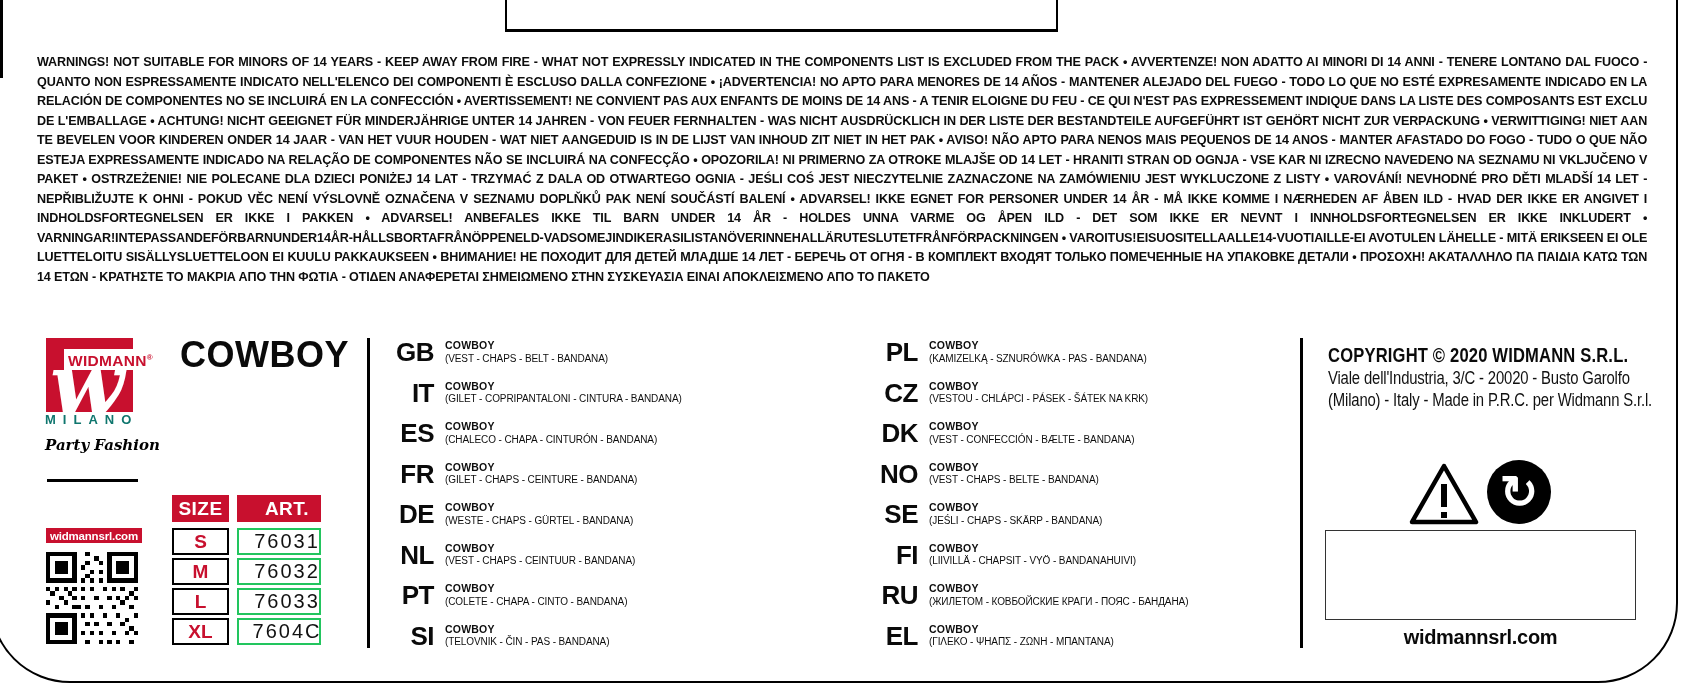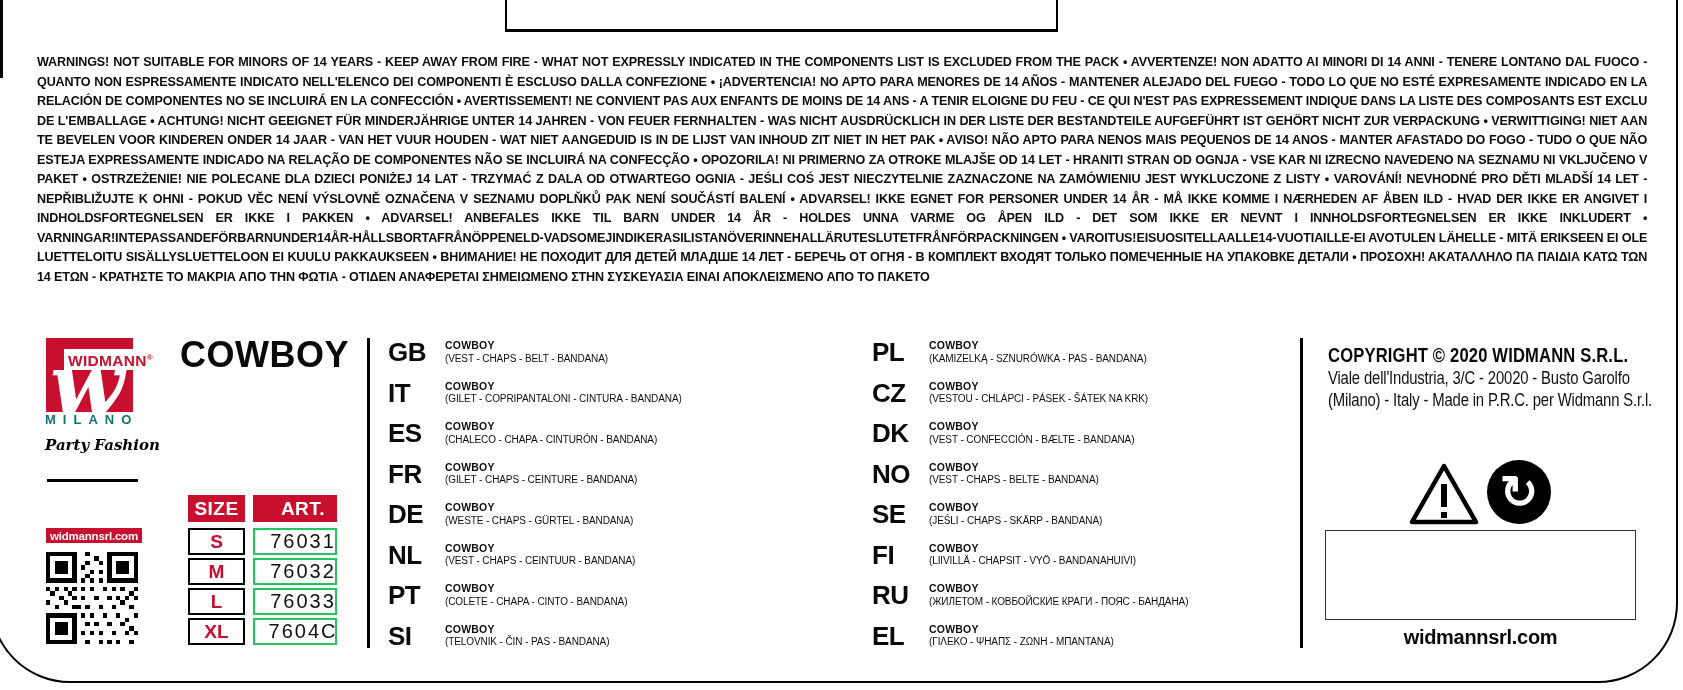--- a/index.html
+++ b/index.html
@@ -41,39 +41,39 @@
   .logo-city{position:absolute;left:45px;top:412px;width:94px;font-size:13px;font-weight:700;letter-spacing:7px;color:#0f766e;}
   .logo-tagline{position:absolute;left:45px;top:425px;font-family:"DejaVu Serif",serif;font-style:italic;font-weight:700;font-size:15px;color:#000;margin-top:11px;}
   .product-title{position:absolute;left:180px;top:334px;margin:0;font-size:36px;font-weight:700;letter-spacing:0.5px;color:#0a0a0a;}
   .rule{position:absolute;left:47px;top:479px;width:91px;height:2.5px;background:#000;}
   .web-tag{
     position:absolute;left:46px;top:528px;background:#C8102E;color:#fff;
     font-size:11.5px;font-weight:700;letter-spacing:-0.2px;padding:1.5px 4px;
   }
   .qr{position:absolute;left:46px;top:552px;width:92px;height:92px;shape-rendering:crispEdges;}
   
-  .size-table{position:absolute;left:172px;top:495px;display:flex;flex-direction:column;gap:3px;margin-left:16px;}
+  .size-table{position:absolute;left:172px;top:495px;display:flex;flex-direction:column;gap:3px;}
   .st-row{display:flex;gap:8px;}
   .st-head{margin-bottom:3px;}
   .st-cell{height:27px;display:flex;align-items:center;justify-content:center;box-sizing:border-box;}
   .st-size{width:57px;}
   .st-art{width:84px;padding-left:16px;}
   .st-header{background:#C8102E;color:#fff;font-weight:700;font-size:19px;letter-spacing:0.5px;}
   .st-sz{border:2px solid #000;color:#C8102E;font-weight:700;font-size:19px;background:#fff;}
   .st-num{border:2px solid #22c55e;color:#111;font-size:20px;letter-spacing:2px;background:#fff;}
   
   .vline{position:absolute;top:338px;width:2.5px;height:310px;background:#000;}
   .vline-1{left:367px;}
   .vline-2{left:1300px;}
   
   .lang-col{position:absolute;top:339px;}
   .lang-col-1{left:388px;}
   .lang-col-2{left:872px;}
   .lang{display:flex;gap:11px;height:28px;margin-bottom:12.5px;align-items:flex-start;}
-  .lang-code{min-width:46px;font-size:26px;font-weight:700;letter-spacing:-0.5px;line-height:27px;color:#0a0a0a;}
+  .lang-code{min-width:46px;font-size:26px;font-weight:700;letter-spacing:-0.5px;line-height:27px;color:#0a0a0a;text-align:right;}
   .lang-name{font-size:10.5px;font-weight:700;line-height:12.5px;letter-spacing:0.2px;color:#0d0d0d;}
   .lang-comp{font-size:10px;line-height:13.5px;letter-spacing:-0.1px;color:#0d0d0d;}
   
   .copyright{position:absolute;left:1328px;top:343px;width:400px;transform:scaleX(0.85);transform-origin:0 0;}
   .cr-1{font-size:19.5px;font-weight:700;line-height:25px;letter-spacing:0.2px;color:#0a0a0a;}
   .cr-2{font-size:17.5px;line-height:21.5px;letter-spacing:-0.2px;color:#111;}
   
   .warn-icon{position:absolute;left:1408px;top:461px;}
   .recycle{
     position:absolute;left:1487px;top:460px;width:64px;height:64px;border-radius:50%;

